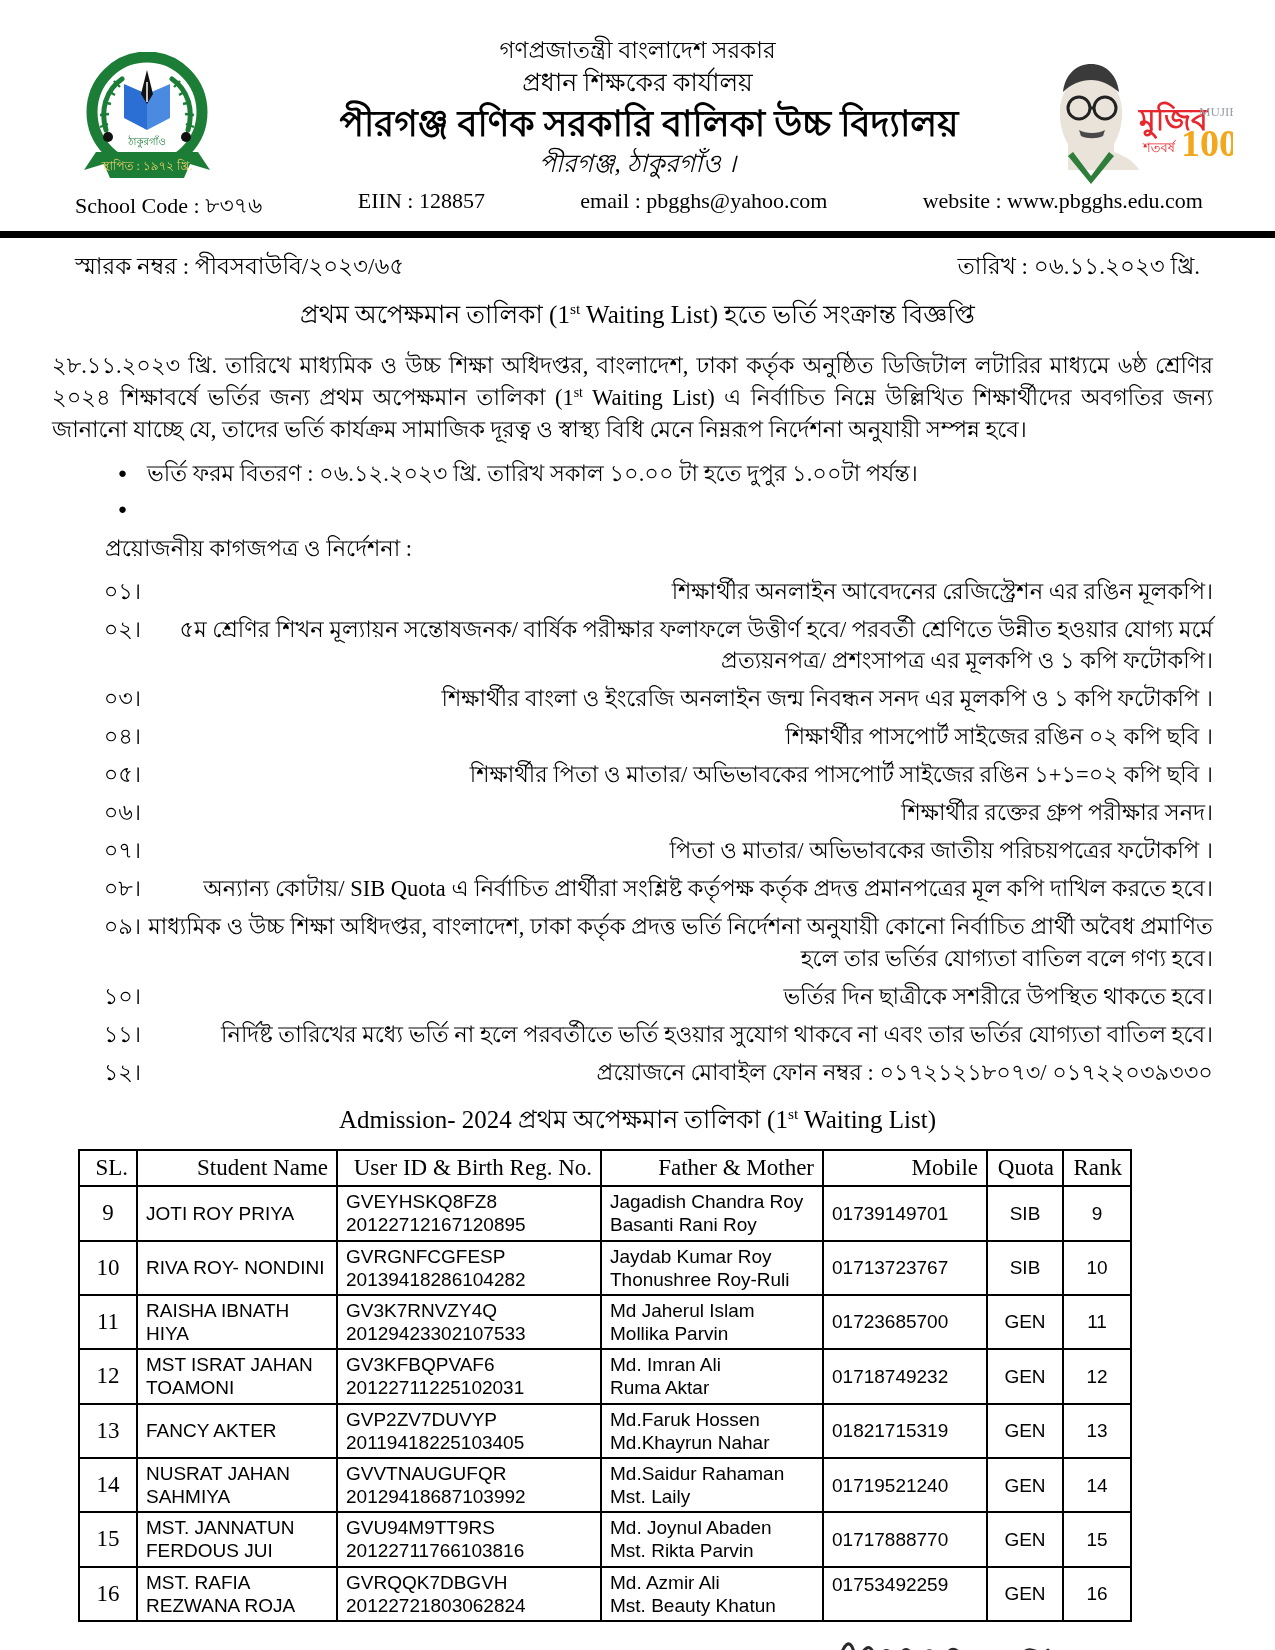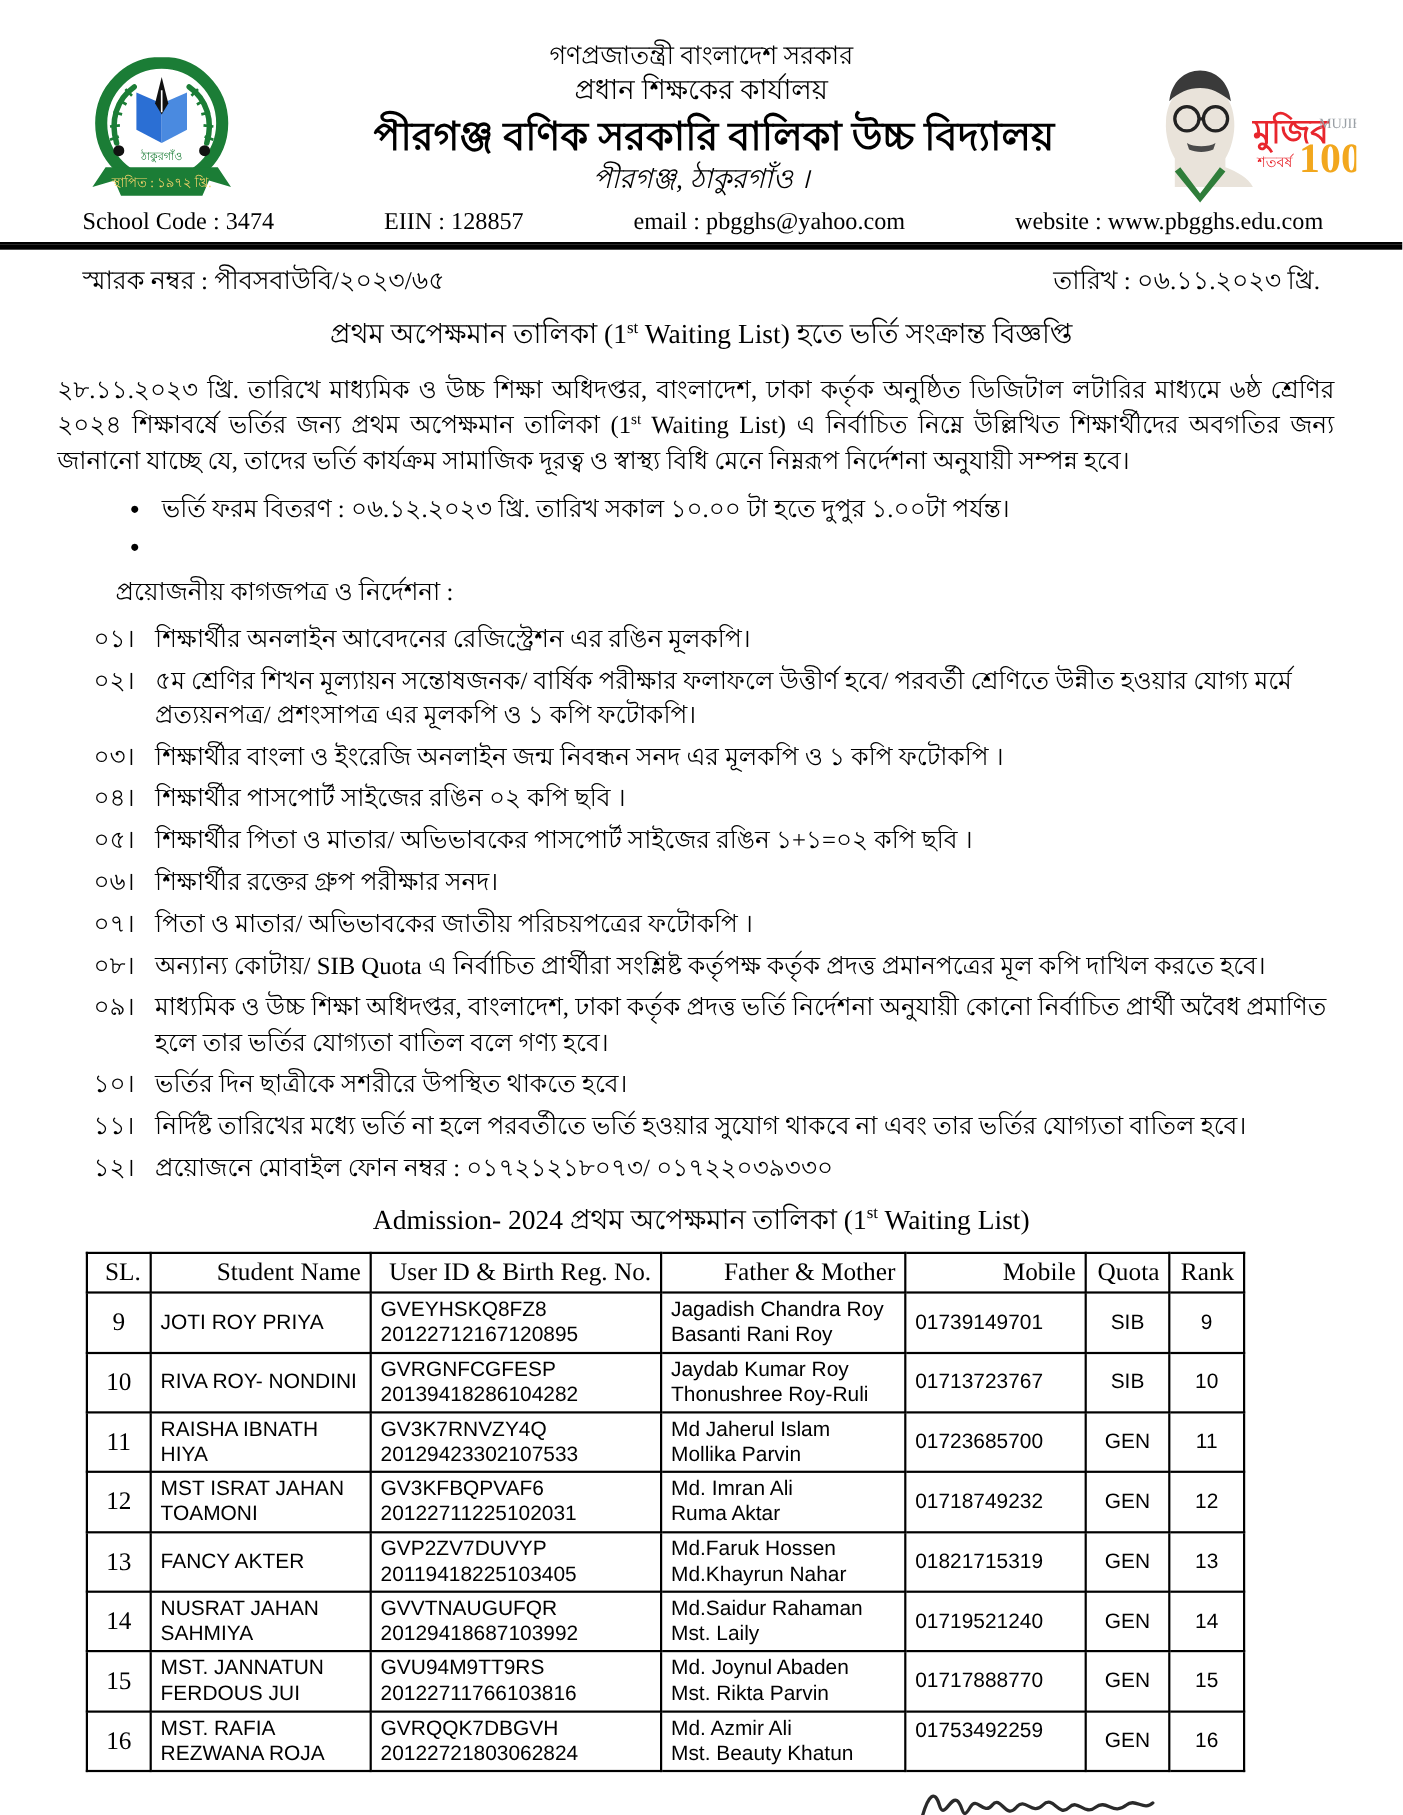--- a/index.html
+++ b/index.html
@@ -34,21 +34,21 @@
   .notice-title { text-align:center; font-size:25px; margin-top:8px; }
   sup { font-size:0.62em; }
 
   
   .para { padding:0 62px 0 52px; margin-top:12px; font-size:22.5px; line-height:1.42; text-align:justify; }
   .bullets { padding:0 62px 0 118px; margin-top:10px; }
   .bullet-item { display:flex; align-items:baseline; margin:10px 0; font-size:22.5px; }
   .bullet-marker { font-size:15px; margin-right:20px; position:relative; top:-3px; }
   .docs-heading { padding:0 62px 0 105px; margin-top:6px; font-size:22.5px; }
   .items { padding:0 62px 0 85px; margin-top:4px; }
-  .num-item { display:flex; margin:6.5px 0; font-size:22.5px; line-height:1.4; }
+  .num-item { display:flex; margin:6.5px 0; font-size:22.5px; line-height:1.4;text-align:right; }
   .num-item .num { flex:0 0 56px; }
   .num-item .txt { flex:1; }
 
   
   .table-title { text-align:center; font-size:25px; margin:12px 0 6px 0; }
   table.wait-table { border-collapse:collapse; margin-left:78px; width:1052px; table-layout:fixed; }
   .wait-table th, .wait-table td { border:2px solid #000; vertical-align:middle; }
   .wait-table th {
     font-weight:normal; font-size:23px; text-align:right;
     padding:4px 8px; font-family:"Liberation Serif", serif;
@@ -113,21 +113,21 @@
       </svg>
     </div>
 
     <div class="h-line1">গণপ্রজাতন্ত্রী বাংলাদেশ সরকার</div>
     <div class="h-line2">প্রধান শিক্ষকের কার্যালয়</div>
     <div class="h-school-name">পীরগঞ্জ বণিক সরকারি বালিকা উচ্চ বিদ্যালয়</div>
     <div class="h-line4">পীরগঞ্জ, ঠাকুরগাঁও ।</div>
   </div>
 
   <div class="contact-row">
-    <span>School Code : 3474</span>
+    <span>School Code : ৮৩৭৬</span>
     <span>EIIN : 128857</span>
     <span>email : pbgghs@yahoo.com</span>
     <span>website :  www.pbgghs.edu.com</span>
   </div>
 
   <div class="rule"></div>
 
   <div class="memo-row">
     <span>স্মারক নম্বর : পীবসবাউবি/২০২৩/৬৫</span>
     <span>তারিখ : ০৬.১১.২০২৩ খ্রি.</span>

